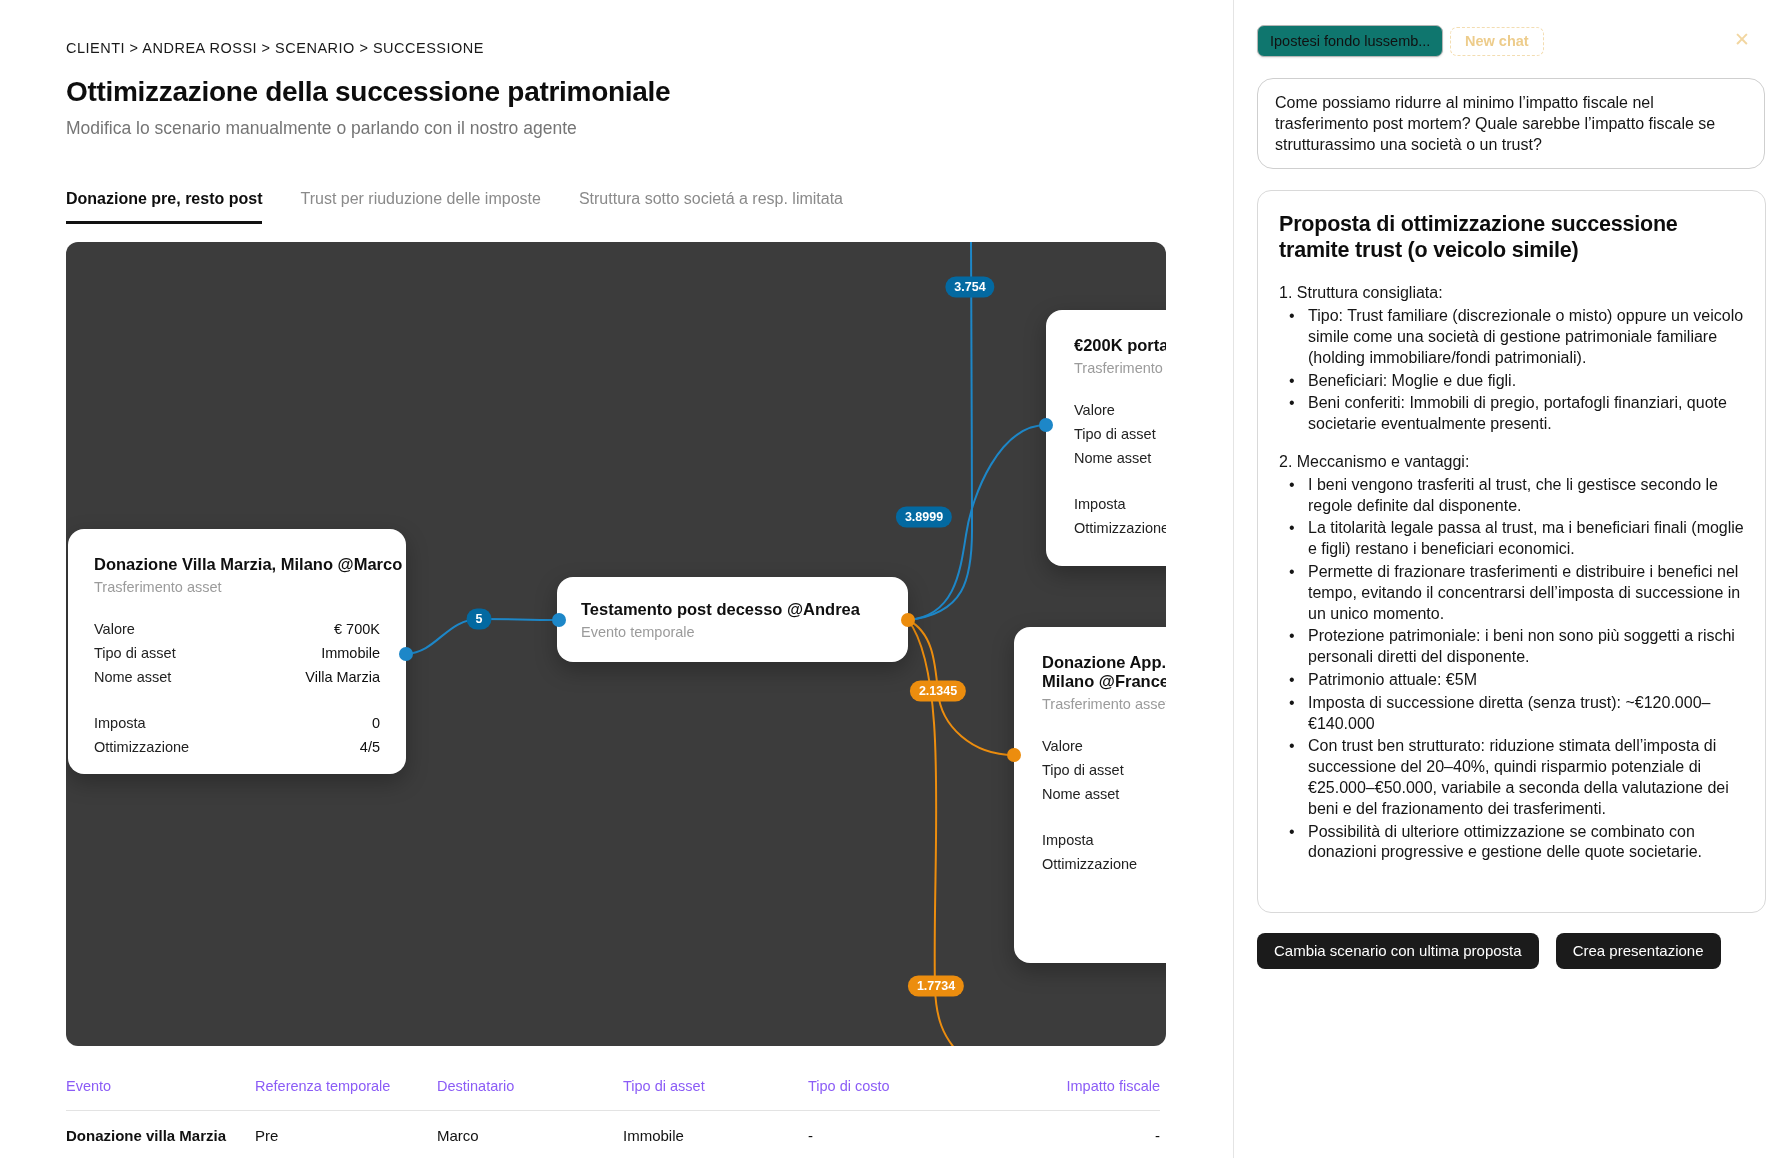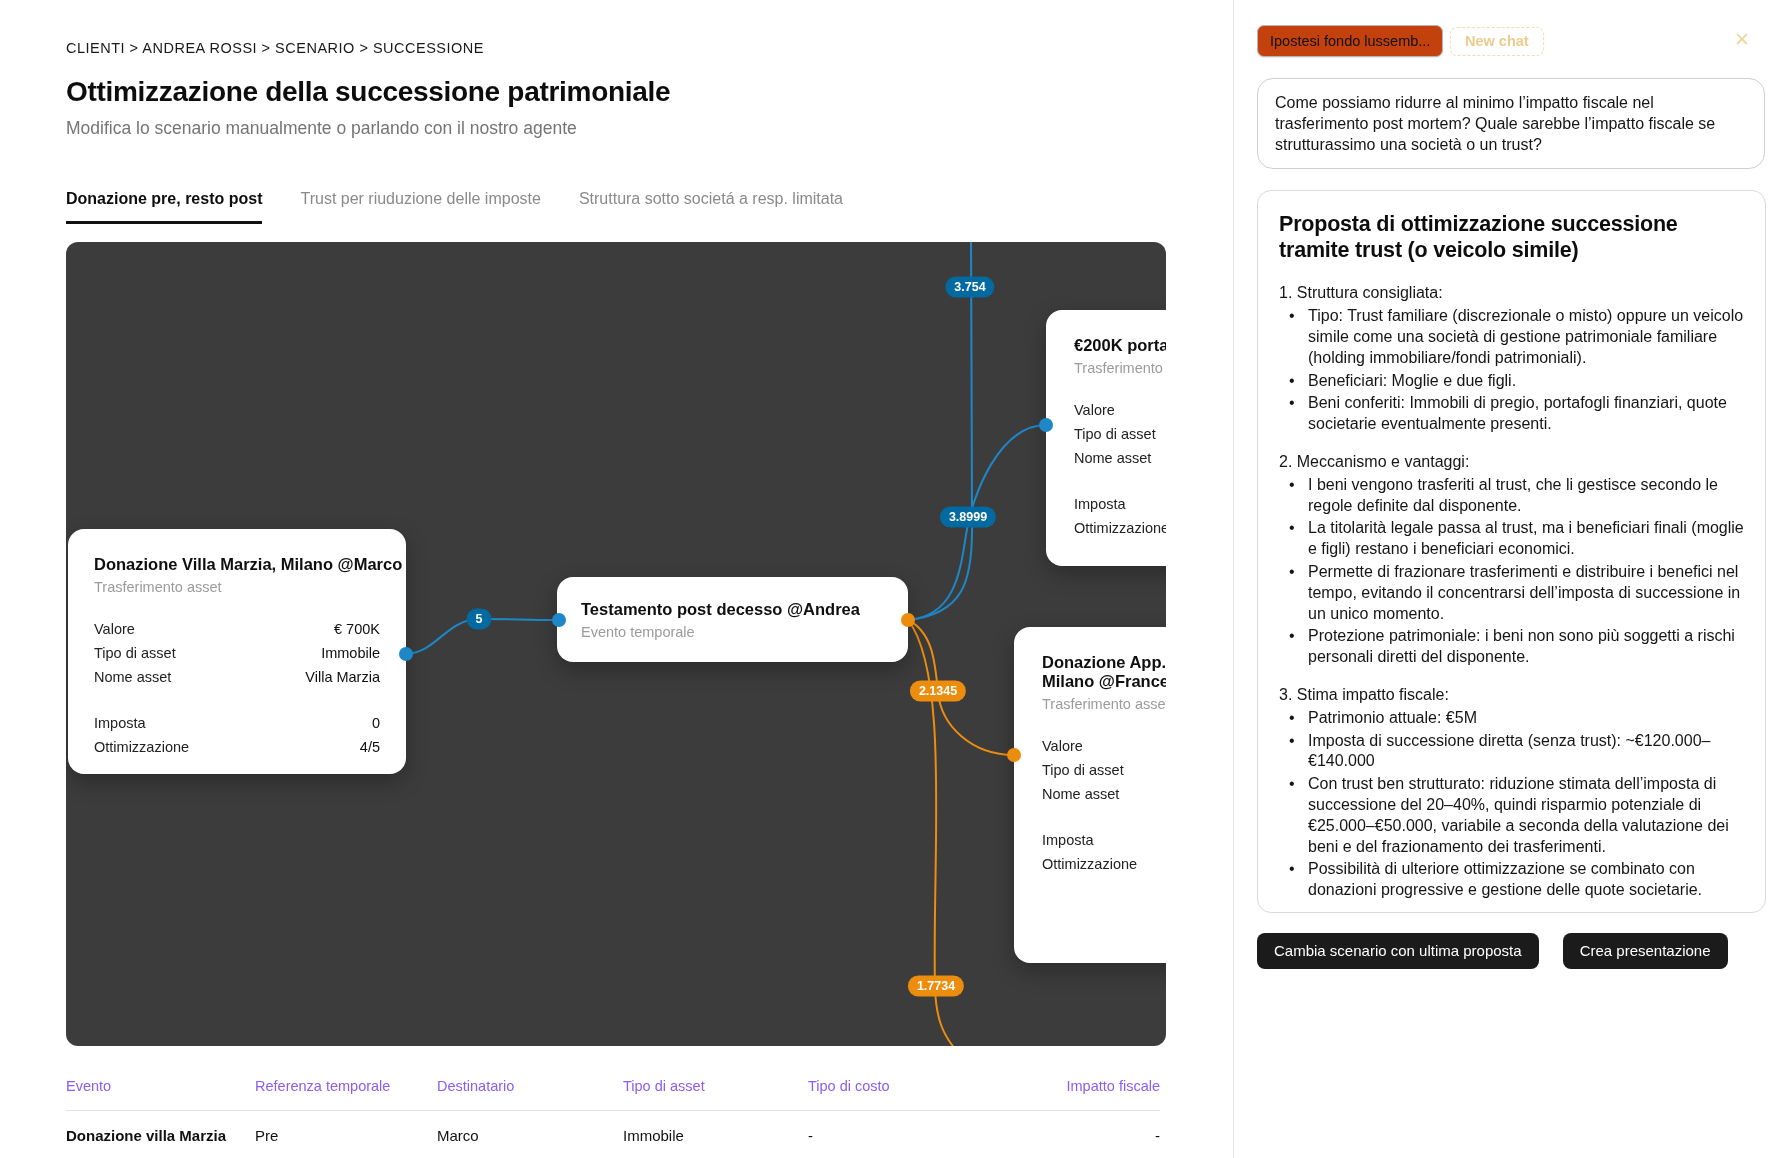--- a/index.html
+++ b/index.html
@@ -41,31 +41,31 @@
   .t-head, .t-row { display:grid; grid-template-columns:189px 182px 186px 185px 219px 1fr; }
   .t-head div { font-size:14.5px; color:#8b5cf6; }
   .t-head div:last-child, .t-row div:last-child { text-align:right; }
   .t-sep { border-bottom:1px solid #e3e3e3; margin-top:16px; }
   .t-row { margin-top:16px; font-size:15px; color:#111; }
   .t-row .c0 { font-weight:600; }
 
   
   .divider-v { position:absolute; left:1233px; top:0; width:1px; height:1158px; background:#e4e4e4; }
   .right-pane { position:absolute; left:1234px; top:0; width:556px; height:1158px; }
-  .chip { position:absolute; left:23px; top:25px; height:32px; line-height:30px; padding:0 12px; border:1px solid #b6b6b6; border-radius:7px; background:#c2410c; font-size:14.5px; color:#111; box-shadow:0 1px 2px rgba(0,0,0,.10);text-align:right; }
+  .chip { position:absolute; left:23px; top:25px; height:32px; line-height:30px; padding:0 12px; border:1px solid #b6b6b6; border-radius:7px; background:#0f766e; font-size:14.5px; color:#111; box-shadow:0 1px 2px rgba(0,0,0,.10);text-align:right; }
   .ghost-btn { position:absolute; left:216px; top:27px; height:29px; line-height:27px; padding:0 14px; border:1px dashed rgba(231,187,100,.5); border-radius:7px; color:rgba(231,187,100,.75); font-size:14.5px; font-weight:600; }
   .close-x { position:absolute; left:500px; top:28px; color:rgba(236,196,120,.7); font-size:19px; cursor:pointer; }
   .user-bubble { position:absolute; left:23px; top:78px; width:508px; border:1.5px solid #cfcfcf; border-radius:16px; padding:13px 17px; font-size:16px; line-height:1.32; color:#151515; }
   .proposal { position:absolute; left:23px; top:190px; width:509px; height:723px; border:1.5px solid #d9d9d9; border-radius:14px; padding:20px 21px; overflow:hidden; }
   .proposal h2 { margin:0 0 20px; font-size:21.5px; line-height:1.22; letter-spacing:-.2px; color:#0d0d0d; }
   .sec-head { font-size:16px; line-height:1.3; margin-top:17px; color:#151515; }
   .sec-head.first { margin-top:0; }
   .bullet { display:flex; font-size:16px; line-height:1.3; margin-top:2px; margin-left:10px; color:#151515; }
   .bullet .bm { flex:0 0 19px; text-align:left; }
-  .action-row { position:absolute; left:23px; top:933px; display:flex; gap:24px;align-items:center; }
+  .action-row { position:absolute; left:23px; top:933px; display:flex; gap:17px;align-items:center; }
   .dark-btn { height:36px; line-height:36px; padding:0 17px; background:#1b1b1b; color:#fff; font-size:15px; border-radius:8px; cursor:pointer; white-space:nowrap; }
   .composer { position:absolute; left:23px; top:978px; width:508px; height:126px; border:1.5px solid #cfcfcf; border-radius:18px; background:#fff; }
   .composer .ph { position:absolute; left:18px; top:13px; font-size:17px; color:#1e1e1e; }
   .clip-icon { position:absolute; left:16px; bottom:12px; cursor:pointer; }
   .mic-wrap { position:absolute; right:62px; bottom:12px; width:38px; height:38px; border-radius:50%; box-shadow:0 0 0 1px rgba(240,205,130,.45); display:flex; align-items:center; justify-content:center; cursor:pointer; }
   .send-btn { position:absolute; right:13px; bottom:10px; width:41px; height:41px; border-radius:50%; background:#161616; display:flex; align-items:center; justify-content:center; cursor:pointer; }
 </style>
 </head>
 <body>
 
@@ -166,21 +166,21 @@
       </div>
     </div>
 
     <div class="dot blue" style="left:340px; top:412px;"></div>
     <div class="dot blue" style="left:493px; top:378px;"></div>
     <div class="dot orange" style="left:842px; top:378px;"></div>
     <div class="dot blue" style="left:980px; top:183px;"></div>
     <div class="dot orange" style="left:948px; top:513px;"></div>
 
     <div class="pill blue" style="left:904px; top:45px;">3.754</div>
-    <div class="pill blue" style="left:902px; top:275px;">3.8999</div>
+    <div class="pill blue" style="left:858px; top:275px;">3.8999</div>
     <div class="pill blue" style="left:413px; top:377px;">5</div>
     <div class="pill orange" style="left:872px; top:449px;">2.1345</div>
     <div class="pill orange" style="left:870px; top:744px;">1.7734</div>
   </div>
 
   <div class="data-table">
     <div class="t-head">
       <div>Evento</div>
       <div>Referenza temporale</div>
       <div>Destinatario</div>
@@ -237,21 +237,20 @@
       </div>
     <div class="bullet">
         <span class="bm">•</span>
         <span>Permette di frazionare trasferimenti e distribuire i benefici nel tempo, evitando il concentrarsi dell’imposta di successione in un unico momento.</span>
       </div>
     <div class="bullet">
         <span class="bm">•</span>
         <span>Protezione patrimoniale: i beni non sono più soggetti a rischi personali diretti del disponente.</span>
       </div>
 
-    <div class="sec-head">3. Stima impatto fiscale:</div>
     <div class="bullet">
         <span class="bm">•</span>
         <span>Patrimonio attuale: €5M</span>
       </div>
     <div class="bullet">
         <span class="bm">•</span>
         <span>Imposta di successione diretta (senza trust): ~€120.000–€140.000</span>
       </div>
     <div class="bullet">
         <span class="bm">•</span>

